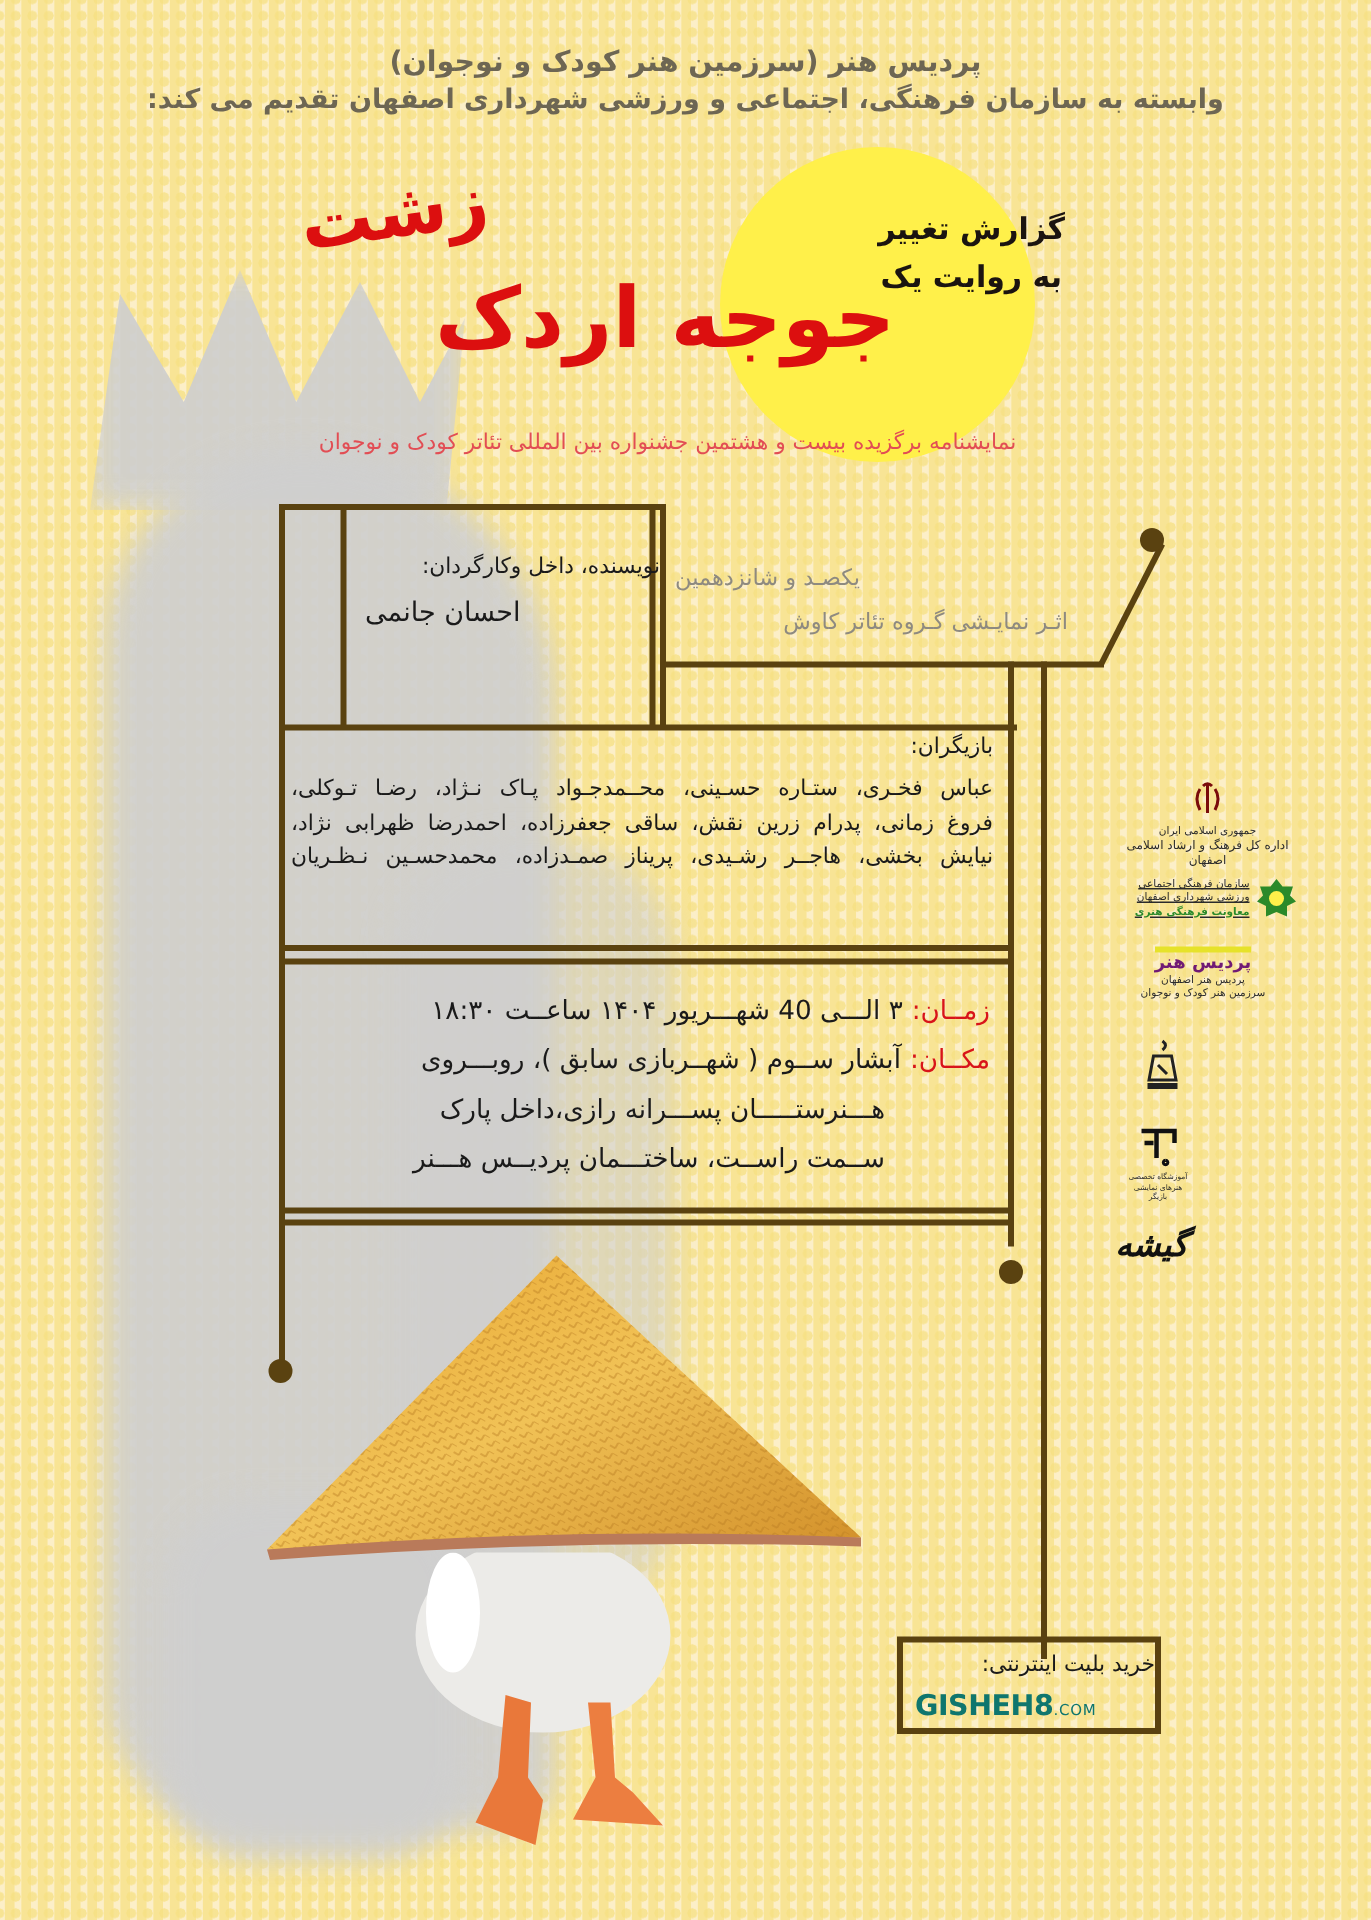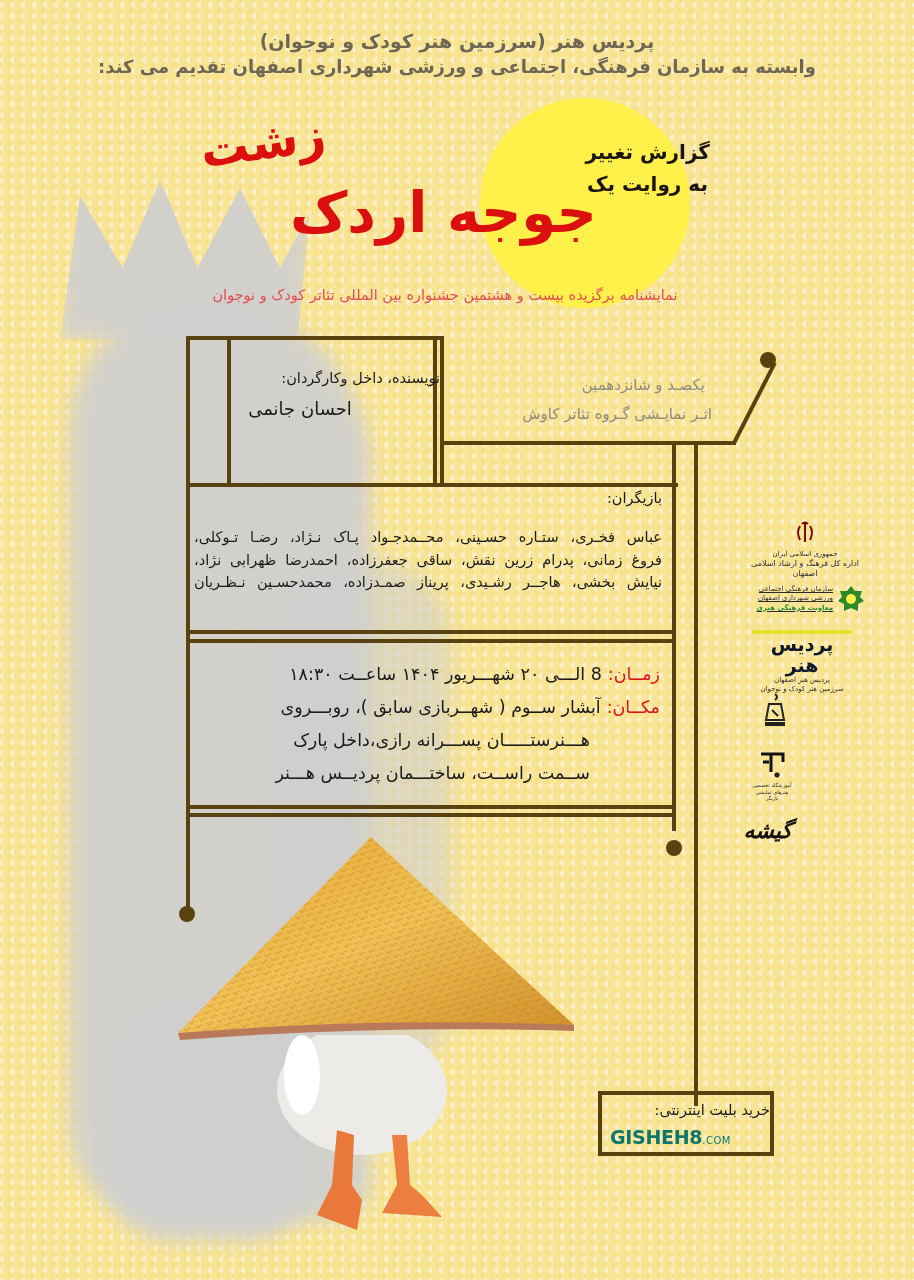--- a/index.html
+++ b/index.html
@@ -60,26 +60,26 @@
     position: absolute; left: 150px; width: 590px; top: 287px; text-align: center;
     color: #e24d54; font-size: 14.5px; white-space: nowrap;
   }
   .frame { position: absolute; border: 4px solid #5a4210; }
   .hline { position: absolute; height: 4px; background: #5a4210; }
   .vline { position: absolute; width: 4px; background: #5a4210; }
   .dot { position: absolute; width: 16px; height: 16px; border-radius: 50%; background: #5a4210; }
   .diag { position: absolute; height: 4px; background: #5a4210; transform-origin: 0 50%; }
 
   .writer-label { position: absolute; left: 230px; top: 370px; width: 210px; text-align: right; font-size: 14.5px; color: #1a1a1a; }
-  .writer-name { position: absolute; left: 230px; top: 398px; width: 210px; text-align: center; padding-right: 70px; font-size: 18px; color: #1a1a1a; }
-  .group-line1 { position: absolute; left: 450px; top: 376px; width: 255px; text-align: right; font-size: 15px; color: #8e8a80; }
+  .writer-name { position: absolute; left: 230px; top: 398px; width: 210px; text-align: right; padding-right: 93px; font-size: 18px; color: #1a1a1a; }
+  .group-line1 { position: absolute; left: 450px; top: 376px; width: 255px; text-align: left; font-size: 15px; color: #8e8a80; }
   .group-line2 { position: absolute; left: 450px; top: 405px; width: 262px; text-align: right; font-size: 15px; color: #8e8a80; letter-spacing: .5px; }
 
   .cast-block { position: absolute; left: 190px; top: 490px; width: 480px; text-align: right; color: #1a1a1a; }
-  .cast-title { font-size: 14.5px; margin-bottom: 20px; padding-right: 8px; padding-left: 16px; }
+  .cast-title { font-size: 14.5px; margin-bottom: 9px; padding-right: 8px; padding-left: 16px; }
   .cast-line { font-size: 14.5px; line-height: 22.5px; padding-right: 8px; white-space: nowrap; text-align: justify; text-align-last: justify; padding-left: 4px; }
 
   .info-block { position: absolute; left: 192px; top: 658px; width: 468px; color: #1a1a1a; text-align: right; }
   .info-row { font-size: 17.5px; line-height: 33px; white-space: nowrap; }
   .info-key { color: #d8141a; margin-left: 6px; }
   .info-indent { padding-right: 70px; }
   .logo { position: absolute; text-align: center; color: #2b2b2b; }
   .logo small { display: block; font-size: 7px; line-height: 1.3; }
 
   .hat {
@@ -140,21 +140,21 @@
 
 <div class="cast-block">
   <div class="cast-title">بازیگران:</div>
   <div class="cast-line">عباس فخـری، ستـاره حسـینی، محــمدجـواد پـاک نـژاد، رضـا تـوکلی،</div>
   <div class="cast-line">فروغ زمانی، پدرام زرین نقش، ساقی جعفرزاده، احمدرضا ظهرابی نژاد،</div>
   <div class="cast-line">نیایش بخشی، هاجــر رشـیدی، پریناز صمـدزاده، محمدحسـین نـظـریان</div>
 </div>
 
 <div class="info-block">
   <div class="info-row">
-    <span class="info-key">زمــان:</span><span>8 الـــی ۲۰ شهـــریور ۱۴۰۴ ساعــت ۱۸:۳۰</span>
+    <span class="info-key">زمــان:</span><span>۳ الـــی 40 شهـــریور ۱۴۰۴ ساعــت ۱۸:۳۰</span>
   </div>
   <div class="info-row">
     <span class="info-key">مکــان:</span><span>آبشار ســوم ( شهــربازی سابق )، روبـــروی</span>
   </div>
   <div class="info-row info-indent">هـــنرستـــــان پســـرانه رازی،داخل پارک</div>
   <div class="info-row info-indent">ســمت راســت، ساختـــمان پردیــس هـــنر</div>
 </div>
 
 <div class="logo" style="left:745px; top:520px; width:120px;">
   <svg width="24" height="26" viewBox="0 0 24 26">
@@ -168,21 +168,21 @@
     <polygon points="14,1 18,6 25,6 23,12 27,16 21,19 21,26 14,23 7,26 7,19 1,16 5,12 3,6 10,6" fill="#2c8a2a"></polygon>
     <circle cx="14" cy="14" r="5" fill="#fff04a"></circle>
   </svg>
   <div style="text-align:right;text-decoration:underline;">
     <small>سازمان فرهنگی اجتماعی</small>
     <small>ورزشی شهرداری اصفهان</small>
     <small style="color:#2c8a2a; font-weight:bold;">معاونت فرهنگی هنری</small>
   </div>
 </div>
 <div class="logo" style="left:752px; top:630px; width:100px;">
-  <div style="font-weight:bold; font-size:19px; color:#0f172a; border-top:4px solid #e6e22a; display:inline-block; line-height:1.1;">پردیس هنر</div>
+  <div style="font-weight:bold; font-size:12px; color:#701a75; border-top:4px solid #e6e22a; display:inline-block; line-height:1.1;">پردیس هنر</div>
   <small>پردیس هنر اصفهان</small>
   <small>سرزمین هنر کودک و نوجوان</small>
 </div>
 <div class="logo" style="left:760px; top:692px; width:30px;">
   <svg width="24" height="36" viewBox="0 0 24 36">
     <path d="M12 2 q4 3 0 6 M6 12 h12 l3 16 h-18 z M9 18 l6 6" stroke="#222" stroke-width="2" fill="none"></path>
     <rect x="2" y="30" width="20" height="4" fill="#222"></rect>
   </svg>
 </div>
 <div class="logo" style="left:752px; top:748px; width:40px;">

